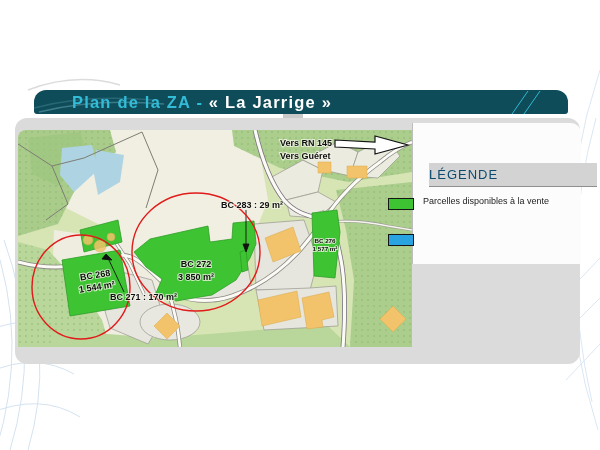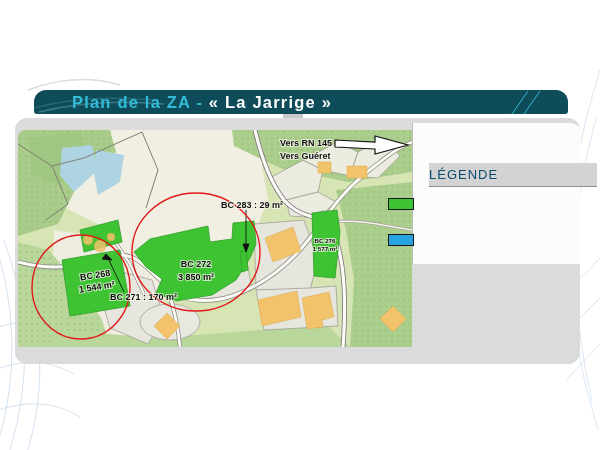--- a/index.html
+++ b/index.html
@@ -201,18 +201,19 @@
           <text x="307" y="113" text-anchor="middle">BC 276</text>
           <text x="307" y="121" text-anchor="middle">1 577 m²</text>
         </g>
       </g>
     </svg>
   </div>
 
   <div id="legend">
     <div id="legend-band">LÉGENDE</div>
     <div id="leg1" class="leg-text">
+      <div>Parcelles disponibles à la vente</div>
     </div>
   </div>
   <div id="sw-green" class="swatch"></div>
   <div id="sw-blue" class="swatch"></div>
 
 </div>
 
 </body></html>

